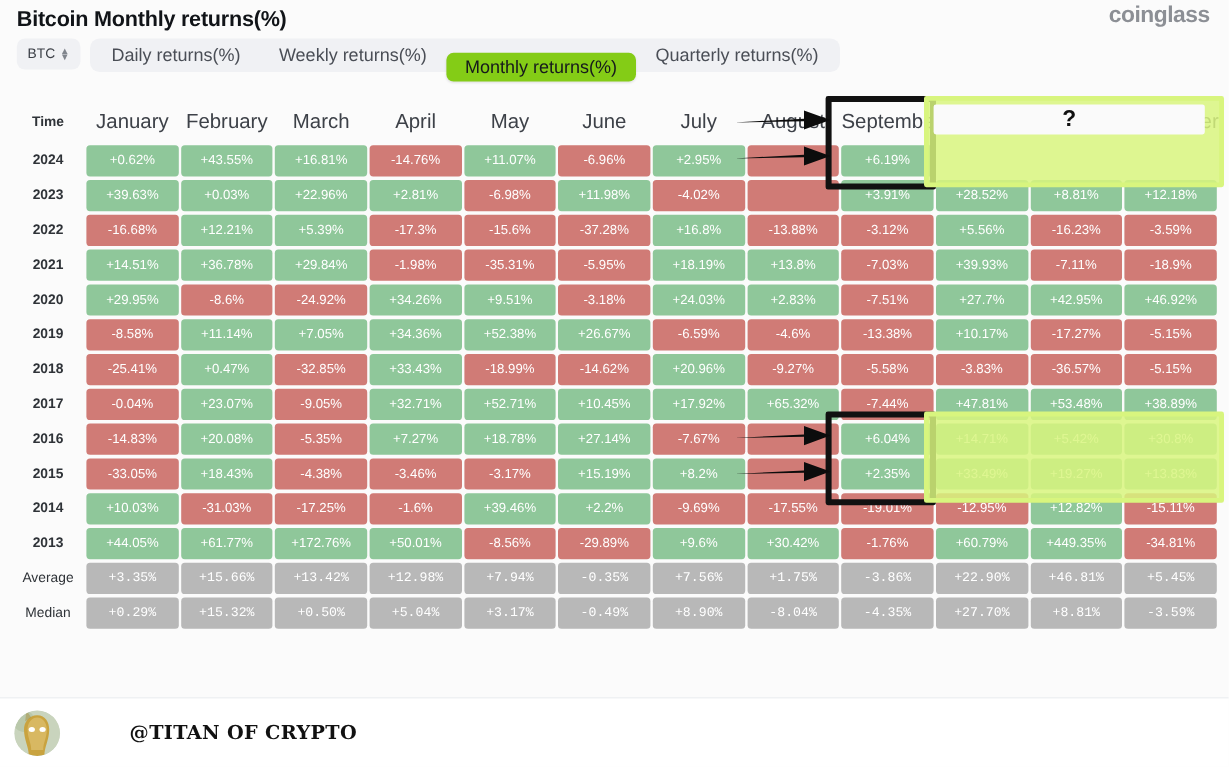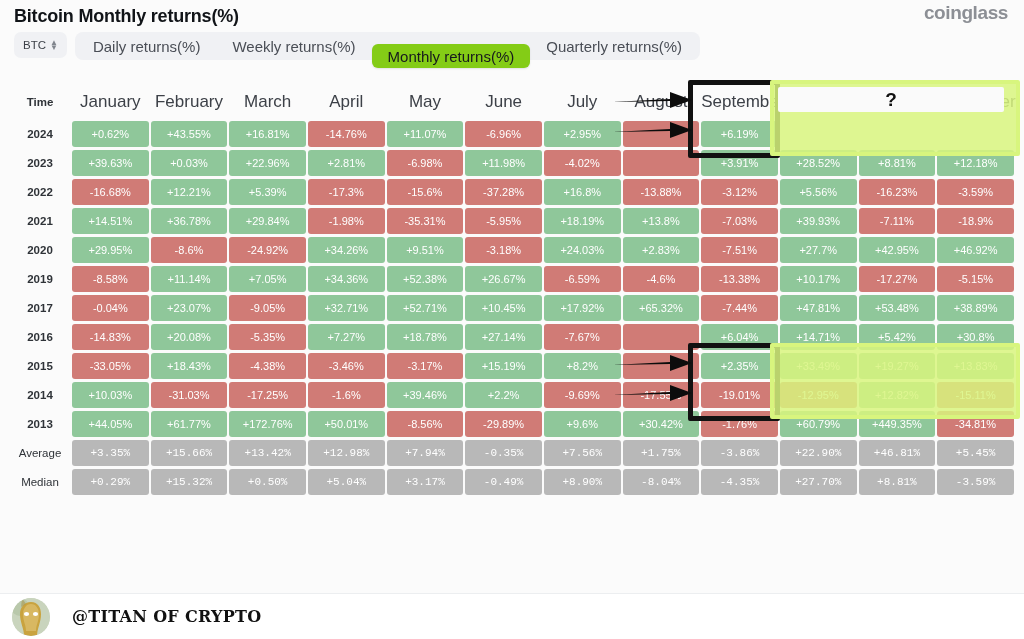--- a/index.html
+++ b/index.html
@@ -165,27 +165,28 @@
     font-weight: 700;
     border-radius: 2px;
   }
   .arrow-svg { position: absolute; }
   
   .footer {
     position: absolute;
     left: 0;
     bottom: 0;
     width: 1024px;
-    height: 46px;
+    height: 58px;
     background: #ffffff;
     display: flex;
     align-items: center;
     padding-left: 12px;
     box-sizing: border-box;
     border-top: 1px solid #eceef0;
+    gap: 36px;
   }
   .avatar {
     width: 38px;
     height: 38px;
     border-radius: 50%;
     overflow: hidden;
     flex: 0 0 auto;
     background: #cdd7c2;
     position: relative;
   }
@@ -325,20 +326,35 @@
             <td class="pos">+11.14%</td>
             <td class="pos">+7.05%</td>
             <td class="pos">+34.36%</td>
             <td class="pos">+52.38%</td>
             <td class="pos">+26.67%</td>
             <td class="neg">-6.59%</td>
             <td class="neg">-4.6%</td>
             <td class="neg">-13.38%</td>
             <td class="pos">+10.17%</td>
             <td class="neg">-17.27%</td>
+            <td class="neg">-5.15%</td>
+          </tr>
+          <tr>
+            <td class="time-col">2018</td>
+            <td class="neg">-25.41%</td>
+            <td class="pos">+0.47%</td>
+            <td class="neg">-32.85%</td>
+            <td class="pos">+33.43%</td>
+            <td class="neg">-18.99%</td>
+            <td class="neg">-14.62%</td>
+            <td class="pos">+20.96%</td>
+            <td class="neg">-9.27%</td>
+            <td class="neg">-5.58%</td>
+            <td class="neg">-3.83%</td>
+            <td class="neg">-36.57%</td>
             <td class="neg">-5.15%</td>
           </tr>
           <tr>
             <td class="time-col">2017</td>
             <td class="neg">-0.04%</td>
             <td class="pos">+23.07%</td>
             <td class="neg">-9.05%</td>
             <td class="pos">+32.71%</td>
             <td class="pos">+52.71%</td>
             <td class="pos">+10.45%</td>

